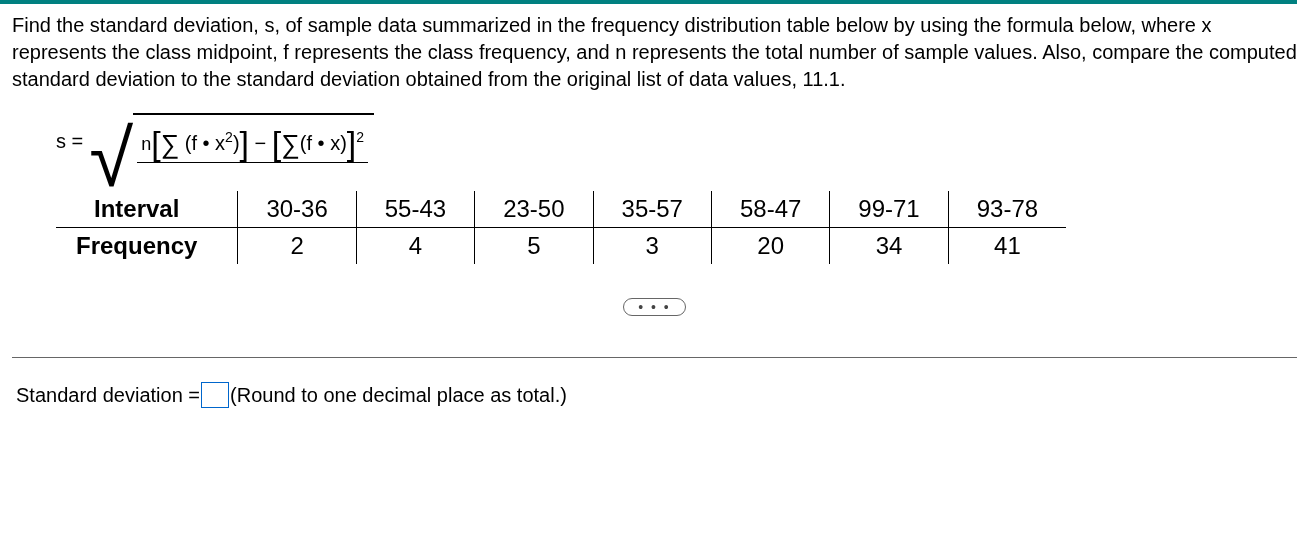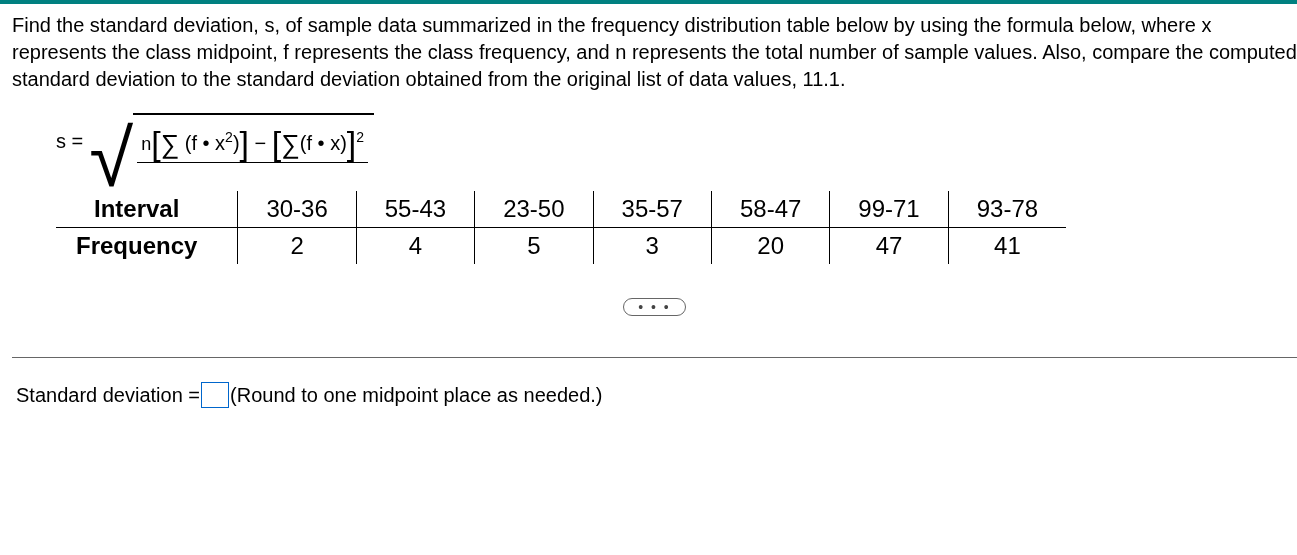--- a/index.html
+++ b/index.html
@@ -159,31 +159,31 @@
       <td>99-71</td>
       <td>93-78</td>
     </tr>
     <tr>
       <td class="row-header">Frequency</td>
       <td>2</td>
       <td>4</td>
       <td>5</td>
       <td>3</td>
       <td>20</td>
-      <td>47</td>
+      <td>34</td>
       <td>41</td>
     </tr>
   </tbody>
     </table>
 
   <div class="ellipsis-row">
     <span class="ellipsis-pill">• • •</span>
   </div>
 
   <hr class="hr-line">
 
   <div class="answer-row">
     <span>Standard deviation =</span>
     <input class="answer-input" type="text" value="" style="">
-    <span>(Round to one midpoint place as needed.)</span>
+    <span>(Round to one decimal place as total.)</span>
   </div>
 
 </div>
 
 </body></html>

